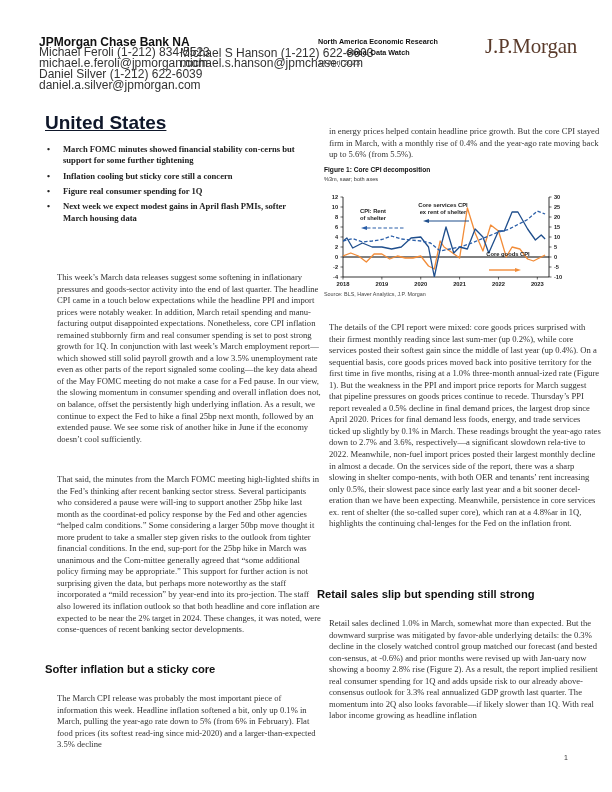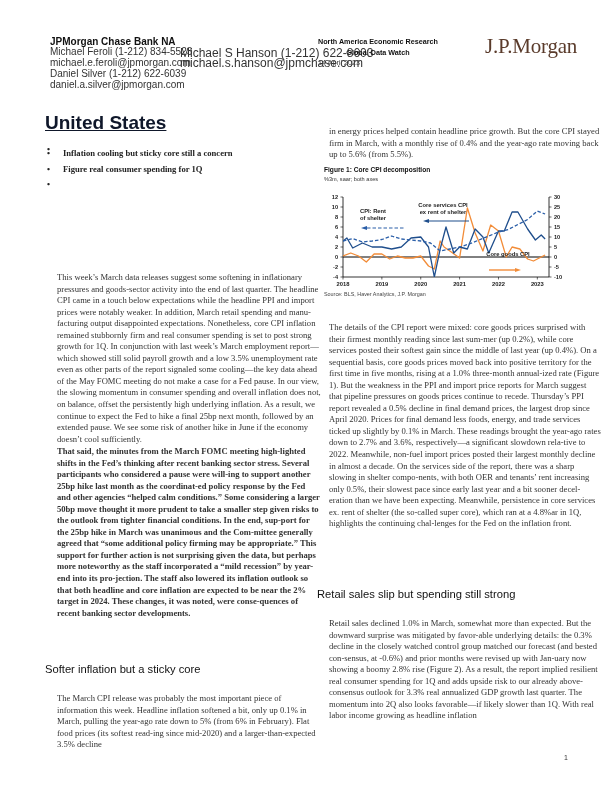--- a/index.html
+++ b/index.html
@@ -1,34 +1,34 @@
 <!DOCTYPE html>
 <html><head>
   <meta charset="utf-8">
   <style>
     html, body { margin: 0; padding: 0; background: #ffffff; }
     body { width: 612px; height: 792px; position: relative; overflow: hidden; color: #222; }
 
     
-    .hdr-left { position: absolute; left: 50px; top: 37px; font-family: "Liberation Sans", sans-serif; font-size: 10px; line-height: 10.4px; color: #333; }
+    .hdr-left { position: absolute; left: 39px; top: 37px; font-family: "Liberation Sans", sans-serif; font-size: 12px; line-height: 10.4px; color: #333; }
     .hdr-left .org { font-weight: bold; color: #111; }
     .hdr-left .gap { height: 1px; }
     .hdr-mid { position: absolute; left: 180px; top: 47.5px; font-family: "Liberation Sans", sans-serif; font-size: 12px; line-height: 10.4px; color: #333; }
     .hdr-right { position: absolute; left: 318px; top: 37px; font-family: "Liberation Sans", sans-serif; font-size: 7.2px; line-height: 10.6px; color: #111; }
     .hdr-right .b { font-weight: bold; text-align: center; }
     .hdr-right .d { color: #444; }
     .logo { position: absolute; left: 485px; top: 34px; font-family: "Liberation Serif", serif; font-size: 21px; color: #5a3b2b; letter-spacing: -0.2px; }
     .title { position: absolute; left: 45px; top: 112px; font-family: "Liberation Sans", sans-serif; font-weight: bold; font-size: 19px; color: #0f172a; text-decoration: underline; }
     .bullets { position: absolute; left: 45px; top: 144px; width: 265px; margin: 0; padding: 0; list-style: none; font-family: "Liberation Serif", serif; font-weight: bold; font-size: 8.6px; line-height: 11.2px; color: #222; }
     .bullets li { position: relative; padding-left: 18px; margin-bottom: 4.2px; }
     .bullets li .dot { position: absolute; left: 2px; top: 0; }
     .para { font-family: "Liberation Serif", serif; font-size: 8.6px; line-height: 11.55px; color: #333; text-align: left; margin: 12px; }
     .p1 { position: absolute; left: 45px; top: 260px; width: 264px; }
-    .p2 { position: absolute; left: 45px; top: 434px; width: 264px; font-weight: bold; }
-    .h2 { position: absolute; font-family: "Liberation Sans", sans-serif; font-weight: normal; font-size: 11.2px; color: #111; }
+    .p2 { position: absolute; left: 45px; top: 462px; width: 264px; }
+    .h2 { position: absolute; font-family: "Liberation Sans", sans-serif; font-weight: bold; font-size: 11.2px; color: #111; }
     .h2-left { left: 45px; top: 663px; }
     .p3 { position: absolute; left: 45px; top: 681px; width: 264px; }
 
     
     .p4 { position: absolute; left: 317px; top: 114px; width: 272px; }
     .fig-title { position: absolute; left: 324px; top: 166px; font-family: "Liberation Sans", sans-serif; font-weight: bold; font-size: 6.6px; color: #111; }
     .fig-sub { position: absolute; left: 324px; top: 176px; font-family: "Liberation Sans", sans-serif; font-size: 5.6px; color: #333; }
     .chart { position: absolute; left: 317px; top: 186px; width: 272px; height: 105px; }
     .fig-src { position: absolute; left: 324px; top: 291px; font-family: "Liberation Sans", sans-serif; font-size: 5.4px; color: #444; }
     .p5 { position: absolute; left: 317px; top: 310px; width: 272px; }
@@ -56,24 +56,24 @@
 </div>
 <div class="hdr-right">
   <div class="b">North America Economic Research</div>
   <div class="b">Global Data Watch</div>
   <div class="d">14 April 2023</div>
 </div>
 <div class="logo">J.P.Morgan</div>
 
 <div class="title">United States</div>
 <ul class="bullets">
-  <li><span class="dot">•</span></li>
+  <li><span class="dot">•</span><span>March FOMC minutes showed financial stability con-cerns but support for some further tightening</span></li>
   <li><span class="dot">•</span><span>Inflation cooling but sticky core still a concern</span></li>
   <li><span class="dot">•</span><span>Figure real consumer spending for 1Q</span></li>
-  <li><span class="dot">•</span></li>
+  <li><span class="dot">•</span><span>Next week we expect modest gains in April flash PMIs, softer March housing data</span></li>
 </ul>
 <p class="para p1">This week’s March data releases suggest some softening in inflationary pressures and goods-sector activity into the end of last quarter. The headline CPI came in a touch below expectations while the headline PPI and import prices were notably weaker. In addition, March retail spending and manu-facturing output disappointed expectations. Nonetheless, core CPI inflation remained stubbornly firm and real consumer spending is set to post strong growth for 1Q. In conjunction with last week’s March employment report—which showed still solid payroll growth and a low 3.5% unemployment rate even as other parts of the report signaled some cooling—the key data ahead of the May FOMC meeting do not make a case for a Fed pause. In our view, the slowing momentum in consumer spending and overall inflation does not, on balance, offset the persistently high underlying inflation. As a result, we continue to expect the Fed to hike a final 25bp next month, followed by an extended pause. We see some risk of another hike in June if the economy doesn’t cool sufficiently.</p>
 <p class="para p2">That said, the minutes from the March FOMC meeting high-lighted shifts in the Fed’s thinking after recent banking sector stress. Several participants who considered a pause were will-ing to support another 25bp hike last month as the coordinat-ed policy response by the Fed and other agencies “helped calm conditions.” Some considering a larger 50bp move thought it more prudent to take a smaller step given risks to the outlook from tighter financial conditions. In the end, sup-port for the 25bp hike in March was unanimous and the Com-mittee generally agreed that “some additional policy firming may be appropriate.” This support for further action is not surprising given the data, but perhaps more noteworthy as the staff incorporated a “mild recession” by year-end into its pro-jection. The staff also lowered its inflation outlook so that both headline and core inflation are expected to be near the 2% target in 2024. These changes, it was noted, were conse-quences of recent banking sector developments.</p>
 <div class="h2 h2-left">Softer inflation but a sticky core</div>
 <p class="para p3">The March CPI release was probably the most important piece of information this week. Headline inflation softened a bit, only up 0.1% in March, pulling the year-ago rate down to 5% (from 6% in February). Flat food prices (its softest read-ing since mid-2020) and a larger-than-expected 3.5% decline</p>
 
 <p class="para p4">in energy prices helped contain headline price growth. But the core CPI stayed firm in March, with a monthly rise of 0.4% and the year-ago rate moving back up to 5.6% (from 5.5%).</p>
 <div class="fig-title">Figure 1: Core CPI decomposition</div>
 <div class="fig-sub">%3m, saar; both axes</div>
 

